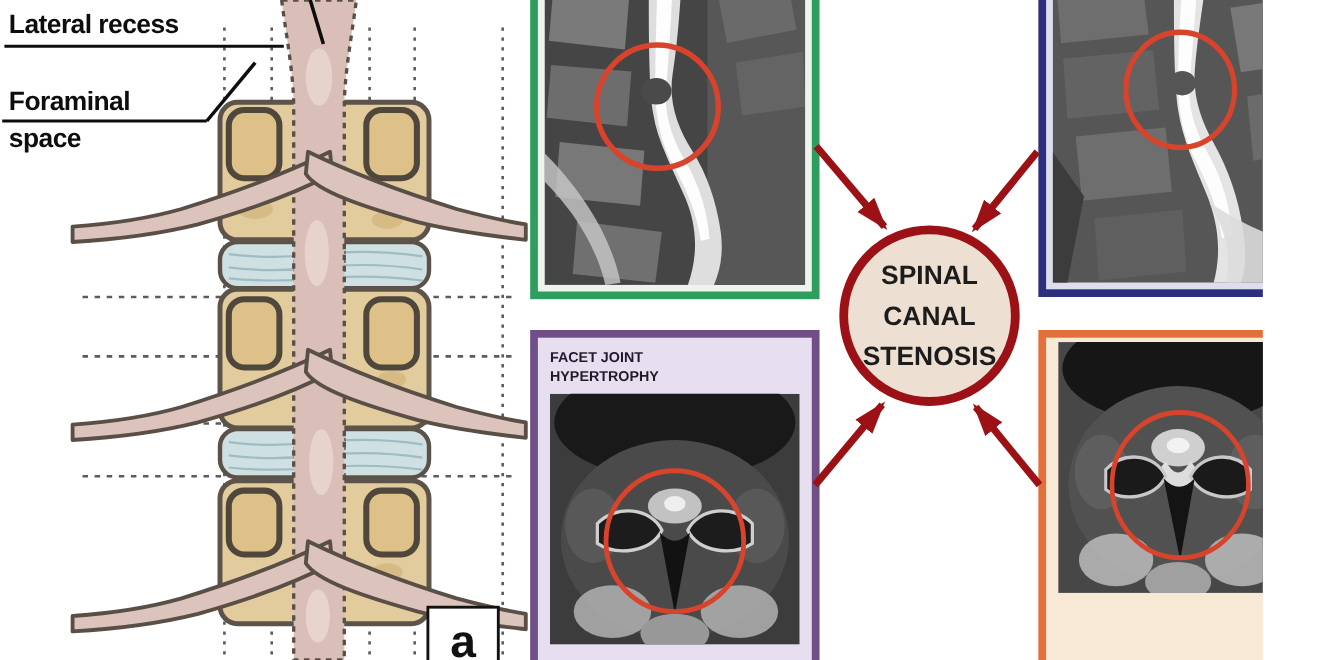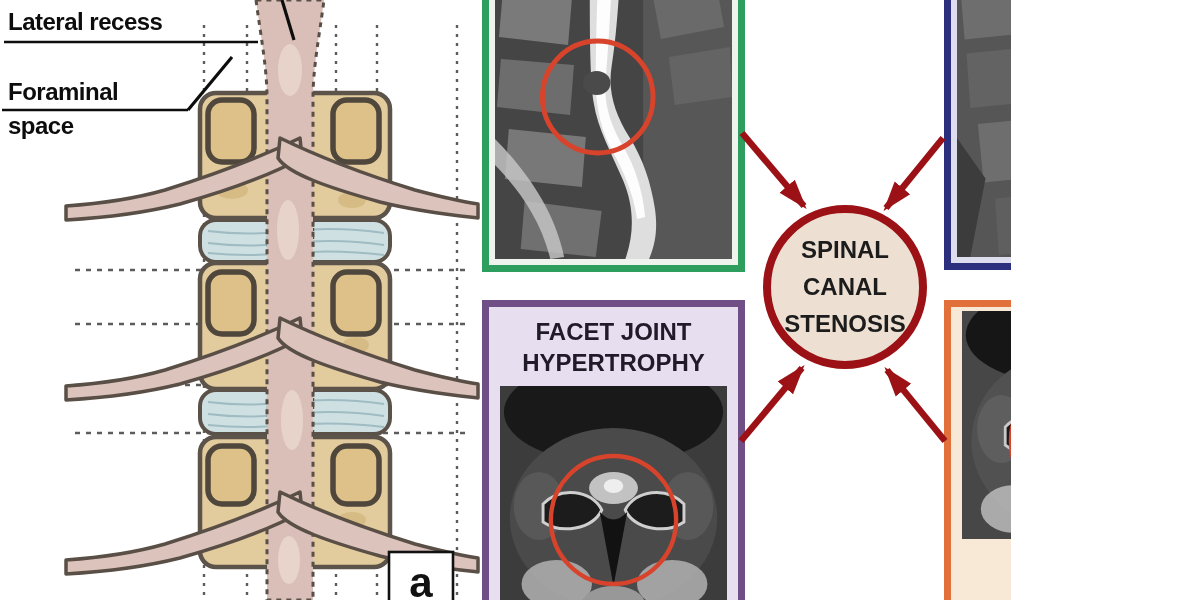--- a/index.html
+++ b/index.html
@@ -1,25 +1,25 @@
 <!DOCTYPE html>
 <html><head>
 <meta charset="utf-8">
 <style>
   html,body{margin:0;padding:0;background:#fff;}
-  .stage{position:relative;width:1011px;height:600px;overflow:hidden;background:#ffffff;
+  .stage{position:relative;width:1148px;height:600px;overflow:hidden;background:#ffffff;
          font-family:"Liberation Sans",sans-serif;}
   .panel{position:absolute;box-sizing:border-box;}
   .p-green {left:482px;top:-26px;width:263px;height:298px;border:7px solid #2e9e5e;background:#eef3ee;padding:6px;}
   .p-navy  {left:944px;top:-26px;width:254px;height:296px;border:7px solid #2b2f7e;background:#dddded;padding:6px;}
   .p-purple{left:482px;top:300px;width:263px;height:316px;border:7px solid #6f4f85;background:#e7dff0;padding:4px 11px;}
   .p-orange{left:944px;top:300px;width:254px;height:316px;border:7px solid #e2703a;background:#f8e9d7;padding:4px 11px;}
   .mri{display:block;width:100%;height:100%;}
   .p-purple .mri,.p-orange .mri{height:228px;}
-  .ptitle{font-weight:700;font-size:24px;line-height:1.28;text-align:center;color:#211a28;
+  .ptitle{font-weight:700;font-size:13px;line-height:1.28;text-align:left;color:#211a28;
           margin:6px 0 8px 0;letter-spacing:0px;}
   .overlay{position:absolute;left:0;top:0;width:1200px;height:600px;pointer-events:none;}
   .anatomy{position:absolute;left:0;top:0;}
   .albl{font-family:"Liberation Sans",sans-serif;font-weight:700;font-size:24px;fill:#0d0d0d;letter-spacing:-0.5px;}
   .cword{font-family:"Liberation Sans",sans-serif;font-weight:700;font-size:24px;fill:#1c1c1c;text-anchor:middle;}
   .aletter{font-family:"Liberation Sans",sans-serif;font-weight:700;font-size:42px;fill:#111;text-anchor:middle;}
 </style>
 </head>
 <body>
 

